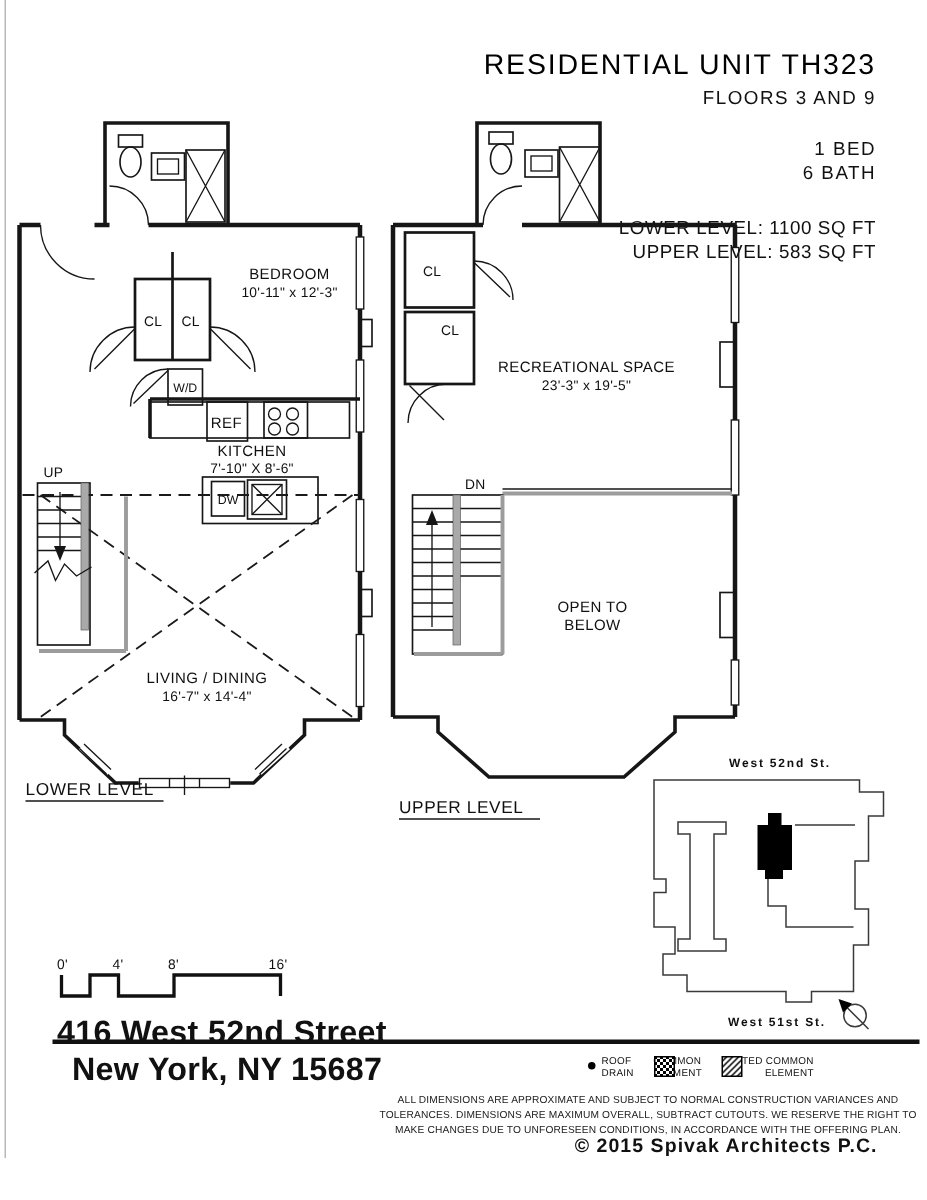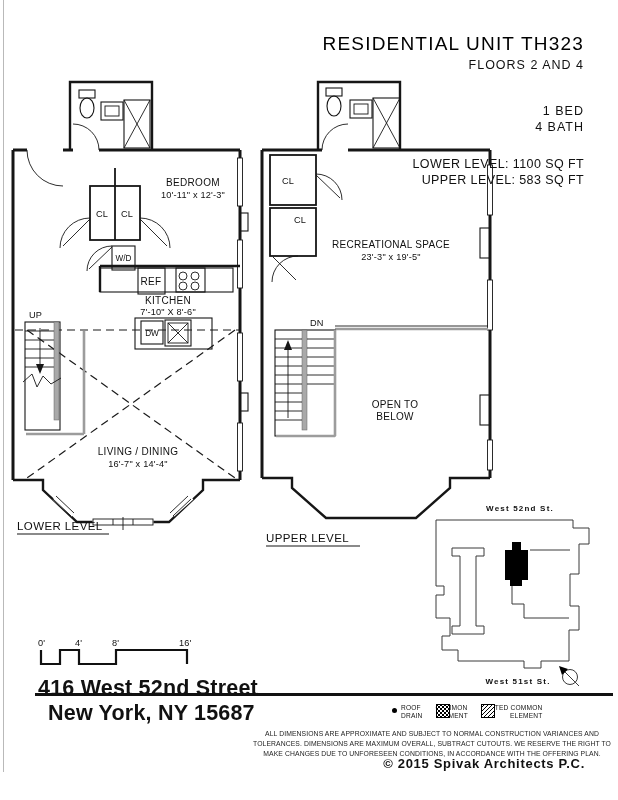--- a/index.html
+++ b/index.html
@@ -5,21 +5,21 @@
   html,body{margin:0;padding:0;background:#fff;}
   .page{position:relative;width:618px;height:772px;background:#fff;overflow:hidden;
         font-family:"Liberation Sans",sans-serif;color:#111;}
   .scan-edge-left{position:absolute;left:3px;top:0;width:1px;height:100%;background:#b9b9b9;}
   .scan-edge-bottom{position:absolute;left:0;top:790px;width:100%;height:2px;background:#6f6f6f;}
 
   
   .hdr{position:absolute;top:33px;right:34px;text-align:right;}
   .hdr-title{font-size:19px;letter-spacing:1.2px;color:#000;}
   .hdr-sub{font-size:12.5px;letter-spacing:1px;margin-top:3px;}
-  .hdr-bedbath{margin-top:32px;font-size:12.5px;letter-spacing:1px;line-height:1.25;}
+  .hdr-bedbath{margin-top:20px;font-size:12.5px;letter-spacing:1px;line-height:1.25;}
   .hdr-areas{margin-top:22px;font-size:12.5px;letter-spacing:.4px;line-height:1.25;}
 
   svg{position:absolute;overflow:visible;}
   svg .w3{stroke:#161616;stroke-width:3;fill:none;stroke-linecap:butt;}
   svg .w25{stroke:#161616;stroke-width:2.4;fill:none;}
   svg .w2{stroke:#161616;stroke-width:1.8;fill:none;}
   svg .w1{stroke:#161616;stroke-width:1.1;fill:none;}
   svg .thin{stroke:#161616;stroke-width:.9;fill:none;}
   svg .gray{stroke:#9c9c9c;stroke-width:2.6;fill:none;}
   svg .grayfill{fill:#a9a9a9;stroke:#666;stroke-width:.5;}
@@ -49,24 +49,24 @@
   .pagenum{position:absolute;left:548px;top:775px;font-size:6.6px;color:#444;letter-spacing:.3px;}
 </style>
 </head>
 <body>
 
 <div class="page">
   <div class="scan-edge-left"></div>
 
   <div class="hdr">
     <div class="hdr-title">RESIDENTIAL UNIT TH323</div>
-    <div class="hdr-sub">FLOORS 2 AND 4</div>
+    <div class="hdr-sub">FLOORS 3 AND 9</div>
     <div class="hdr-bedbath">
       <div>1 BED</div>
-      <div>4 BATH</div>
+      <div>6 BATH</div>
     </div>
     <div class="hdr-areas">
       <div>LOWER LEVEL: 1100 SQ FT</div>
       <div>UPPER LEVEL: 583 SQ FT</div>
     </div>
   </div>
 
   <svg style="left:5px;top:78px" width="252" height="470" viewBox="0 0 252 470">
     <g>
       <path class="w25" d="M 65,72 V 4 H 147 V 72"></path>

